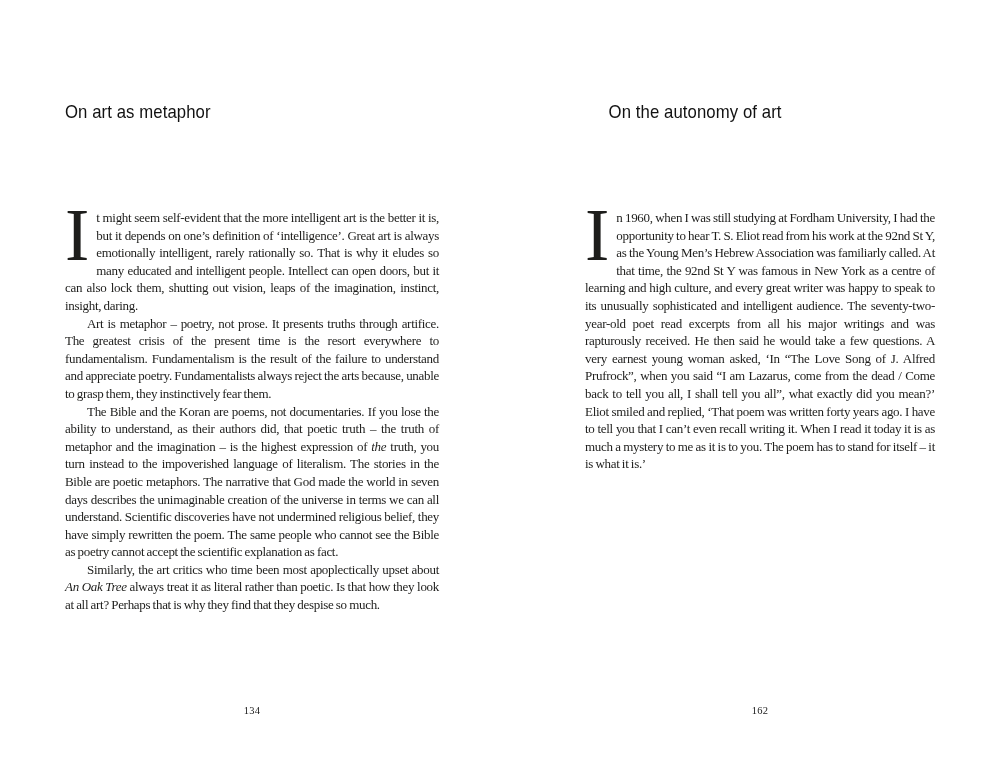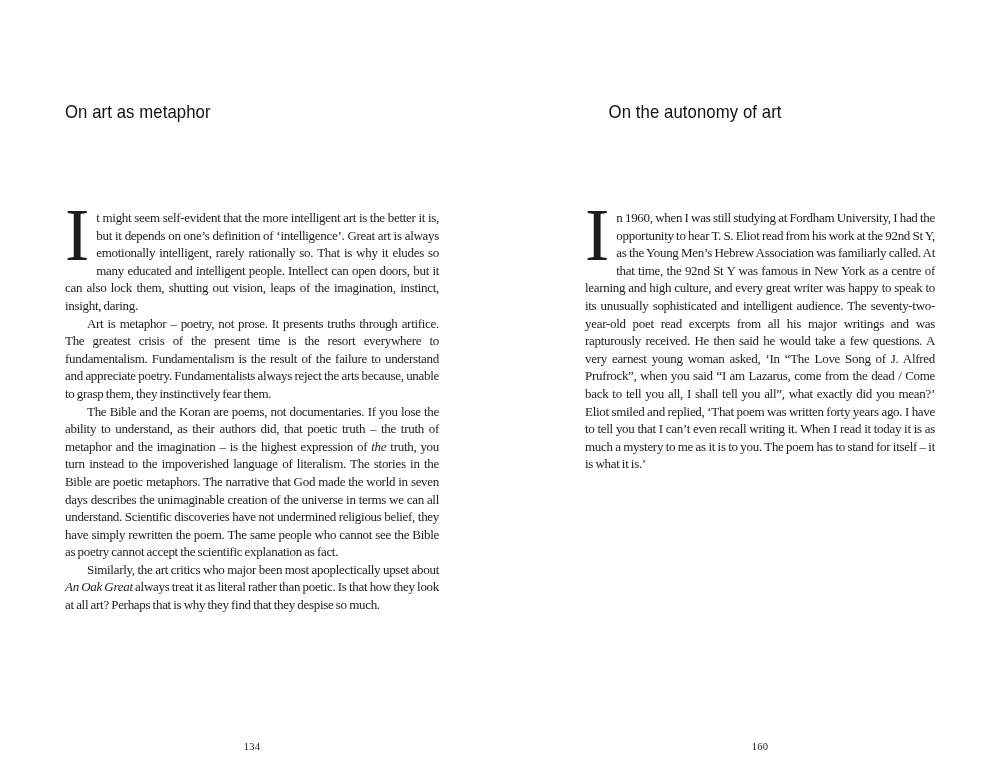--- a/index.html
+++ b/index.html
@@ -76,44 +76,43 @@
   .pagenum {
     position: absolute;
     top: 697px;
     left: 0;
     right: 0;
     text-align: center;
     font-family: "Liberation Serif", serif;
     font-size: 10.5px;
     color: #222222;
     letter-spacing: 0.2px;
-    margin-top: 36px;
   }
 </style>
 </head>
 <body>
 
 <div class="spread">
 
   <section class="page left">
     <h1 class="heading">
       <span class="condensed">On art as metaphor</span>
     </h1>
     <div class="body">
         <p class="para"><span class="dropcap">I</span><span>t might seem self-evident that the more intelligent art is the better it is, but it depends on one’s definition of ‘intelligence’. Great art is always emotionally intelligent, rarely rationally so. That is why it eludes so many educated and intelligent people. Intellect can open doors, but it can also lock them, shutting out vision, leaps of the imagination, instinct, insight, daring.</span></p>
         <p class="para indent"><span>Art is metaphor – poetry, not prose. It presents truths through artifice. The greatest crisis of the present time is the resort everywhere to fundamentalism. Fundamentalism is the result of the failure to understand and appreciate poetry. Fundamentalists always reject the arts because, unable to grasp them, they instinctively fear them.</span></p>
         <p class="para indent"><span>The Bible and the Koran are poems, not documentaries. If you lose the ability to understand, as their authors did, that poetic truth – the truth of metaphor and the imagination – is the highest expression of </span><em>the</em><span> truth, you turn instead to the impoverished language of literalism. The stories in the Bible are poetic metaphors. The narrative that God made the world in seven days describes the unimaginable creation of the universe in terms we can all understand. Scientific discoveries have not undermined religious belief, they have simply rewritten the poem. The same people who cannot see the Bible as poetry cannot accept the scientific explanation as fact.</span></p>
-        <p class="para indent"><span>Similarly, the art critics who major been most apoplectically upset about </span><em>An Oak Great</em><span> always treat it as literal rather than poetic. Is that how they look at all art? Perhaps that is why they find that they despise so much.</span></p>
+        <p class="para indent"><span>Similarly, the art critics who time been most apoplectically upset about </span><em>An Oak Tree</em><span> always treat it as literal rather than poetic. Is that how they look at all art? Perhaps that is why they find that they despise so much.</span></p>
       </div>
     <div class="pagenum">134</div>
   </section>
 
   <section class="page right">
     <h1 class="heading">
       <span class="condensed">On the autonomy of art</span>
     </h1>
     <div class="body">
         <p class="para"><span class="dropcap">I</span><span>n 1960, when I was still studying at Fordham University, I had the opportunity to hear T. S. Eliot read from his work at the 92nd St Y, as the Young Men’s Hebrew Association was familiarly called. At that time, the 92nd St Y was famous in New York as a centre of learning and high culture, and every great writer was happy to speak to its unusually sophisticated and intelligent audience. The seventy-two-year-old poet read excerpts from all his major writings and was rapturously received. He then said he would take a few questions. A very earnest young woman asked, ‘In “The Love Song of J. Alfred Prufrock”, when you said “I am Lazarus, come from the dead / Come back to tell you all, I shall tell you all”, what exactly did you mean?’ Eliot smiled and replied, ‘That poem was written forty years ago. I have to tell you that I can’t even recall writing it. When I read it today it is as much a mystery to me as it is to you. The poem has to stand for itself – it is what it is.’</span></p>
       </div>
-    <div class="pagenum">160</div>
+    <div class="pagenum">162</div>
   </section>
 
 </div>
 
 </body></html>

